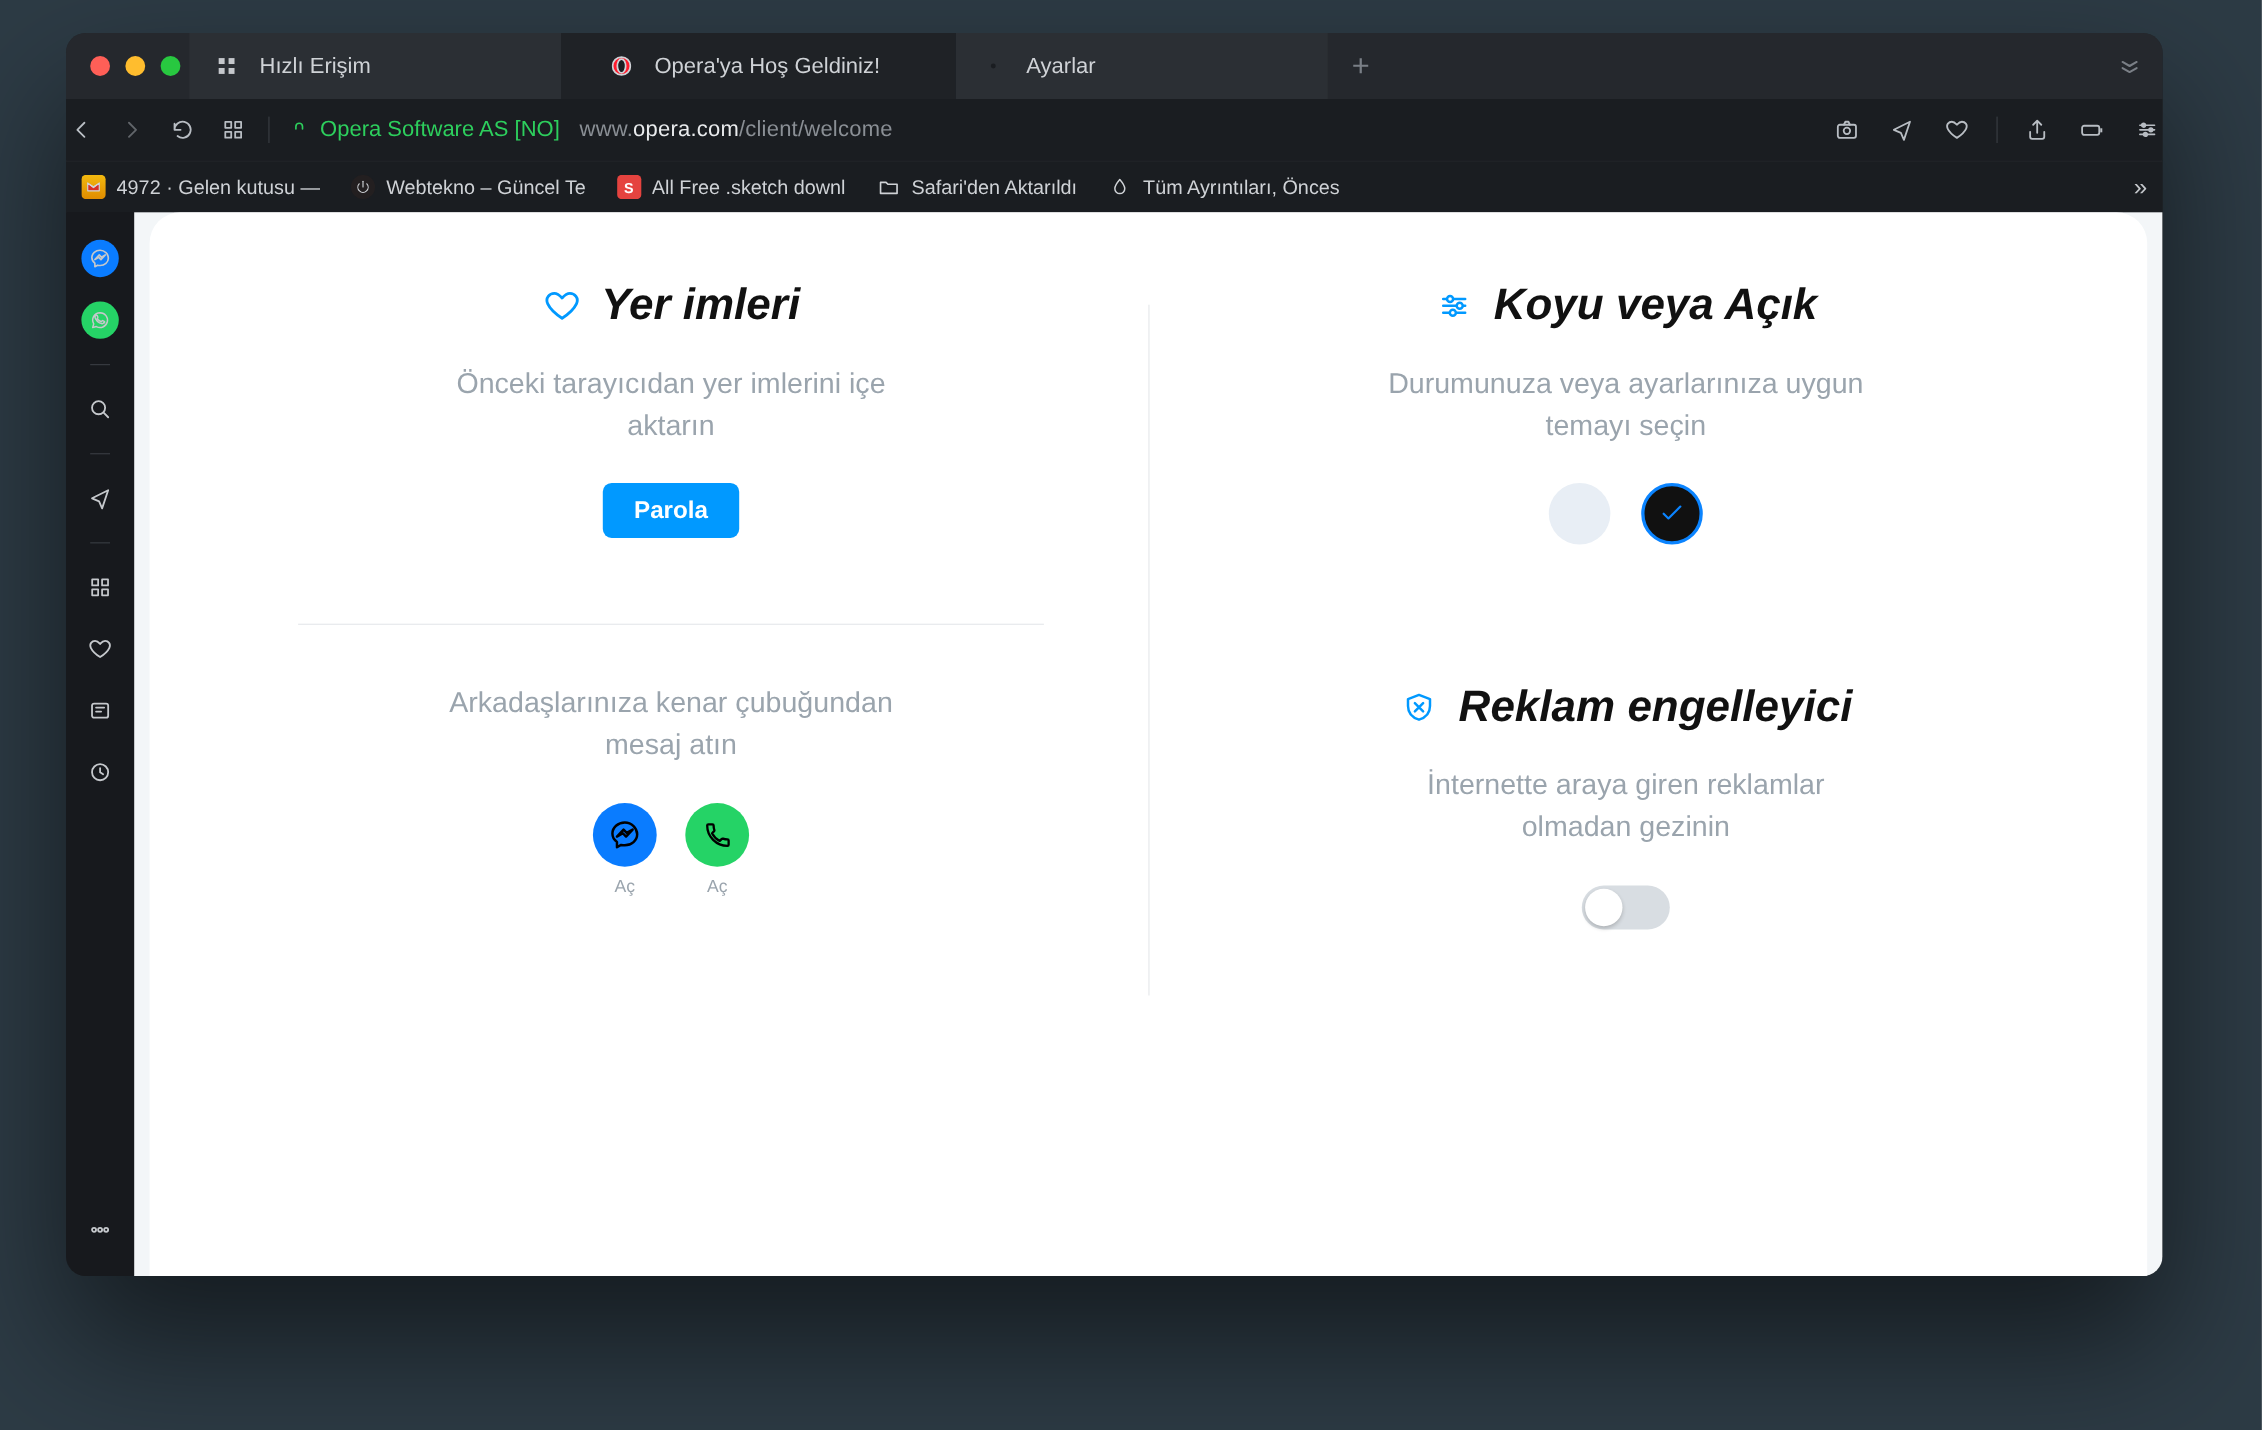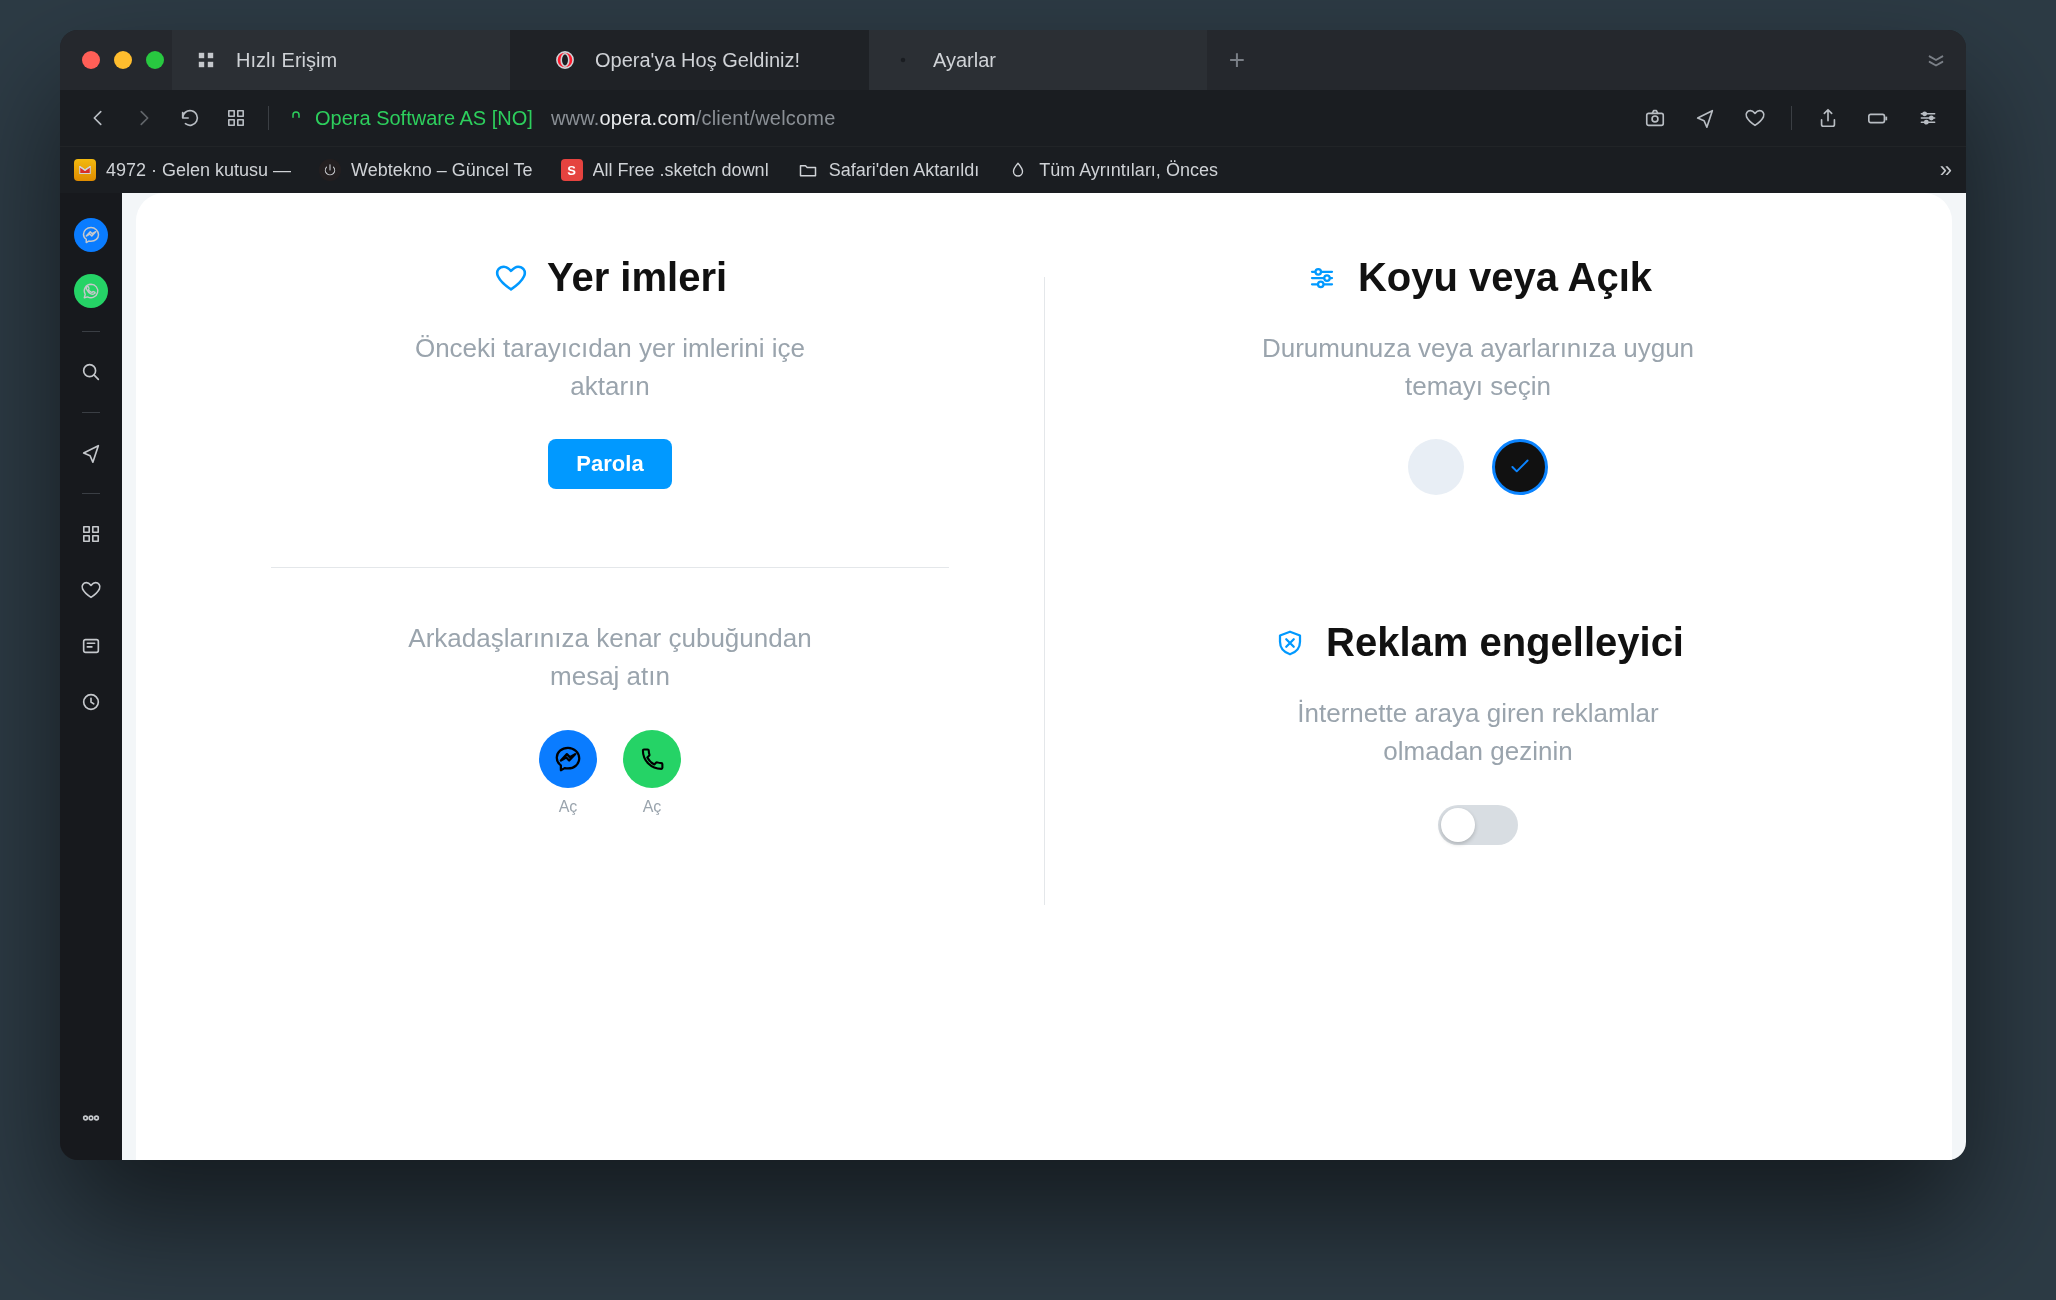--- a/index.html
+++ b/index.html
@@ -37,21 +37,21 @@
   .red{background:#ff5f57;} .yellow{background:#ffbd2e;} .green{background:#28c840;}
   .tab{display:flex;align-items:center;gap:20px;padding:0 24px;min-width:290px;color:var(--text-light);font-size:20px;cursor:default;}
   .tab.active{background:var(--tab-active);padding-left:45px;}  
   .tab.inactive{background:var(--tab-inactive);}
   .tab .tabicon{width:20px;height:20px;display:inline-flex;align-items:center;justify-content:center;}
   .newtab{width:60px;display:flex;align-items:center;justify-content:center;color:#7a7f86;font-size:28px;}
   .tabspacer{flex:1;}
   .tabmenu{width:60px;display:flex;align-items:center;justify-content:center;color:#7a7f86;}
 
   
-  .toolbar{display:flex;align-items:center;height:56px;background:var(--chrome-dark);padding:0 24px;gap:18px;color:var(--text-dim);font-size:20px;}
+  .toolbar{display:flex;align-items:center;height:56px;background:var(--chrome-dark);padding:0 0;gap:18px;color:var(--text-dim);font-size:20px;}
   .tb-btn{width:28px;height:28px;display:flex;align-items:center;justify-content:center;color:#b8bdc3;cursor:pointer;}
   .sec-badge{display:flex;align-items:center;gap:10px;color:#2dcf5d;font-weight:500;}
   .url{color:#c5c8cc;display:flex;align-items:flex-end;gap:0;font-size:20px;letter-spacing:.2px;}
   .url .dim{color:#8a8f95;}
   .url .host{color:#e9ebed;font-weight:500;}
   .tb-flex{flex:1;}
   .tb-icons{display:flex;align-items:center;gap:22px;color:#c5c8cc;}
   .tb-sep{width:1px;height:24px;background:#3b3f44;}
 
   
@@ -68,21 +68,21 @@
   .sb-item{width:40px;height:40px;margin:6px 0;display:flex;align-items:center;justify-content:center;cursor:pointer;color:#c5c8cc;}
   .sb-sep{width:18px;height:1px;background:#3a3e44;margin:10px 0;}
   .sb-circle{width:34px;height:34px;border-radius:50%;display:flex;align-items:center;justify-content:center;}
   .sb-bottom{margin-top:auto;}
 
   .page{flex:1;background:#f3f6f8;overflow:hidden;}
   .card{margin:0 14px;background:var(--page-card);border-radius:28px 28px 0 0;height:100%;box-sizing:border-box;padding:44px 40px 0;}
   .grid{display:grid;grid-template-columns:1fr 1fr;position:relative;}
   .vline{position:absolute;left:50%;top:40px;bottom:0;width:1px;background:#e4e7ea;}
   .cell{display:flex;flex-direction:column;align-items:center;text-align:center;padding:18px 60px 60px;}
-  .cell-title{display:flex;align-items:center;gap:18px;font-size:40px;font-weight:700;color:#111;margin-bottom:30px;}
+  .cell-title{display:flex;align-items:center;gap:18px;font-size:40px;font-weight:700;color:#111;margin-bottom:30px;font-style:italic;}
   .cell-title .ticon{color:var(--accent-blue);width:36px;height:36px;display:flex;align-items:center;justify-content:center;}
   .cell-sub{font-size:26px;color:var(--page-sub);line-height:1.45;max-width:440px;margin-bottom:34px;}
   .rule{height:1px;background:#e4e7ea;width:78%;margin:12px auto 52px;}
   .pill-btn{background:var(--accent-blue);color:#fff;font-size:22px;font-weight:600;border:none;border-radius:8px;padding:12px 28px;cursor:pointer;}
   .theme-picker{display:flex;gap:28px;}
   .swatch{width:56px;height:56px;border-radius:50%;position:relative;cursor:pointer;}
   .swatch.light{background:#e8eef5;}
   .swatch.dark{background:#111;border:3px solid #0b84ff;box-sizing:border-box;display:flex;align-items:center;justify-content:center;color:#0b84ff;}
   .msgs{display:flex;gap:26px;align-items:flex-start;}
   .msg{display:flex;flex-direction:column;align-items:center;gap:10px;}

